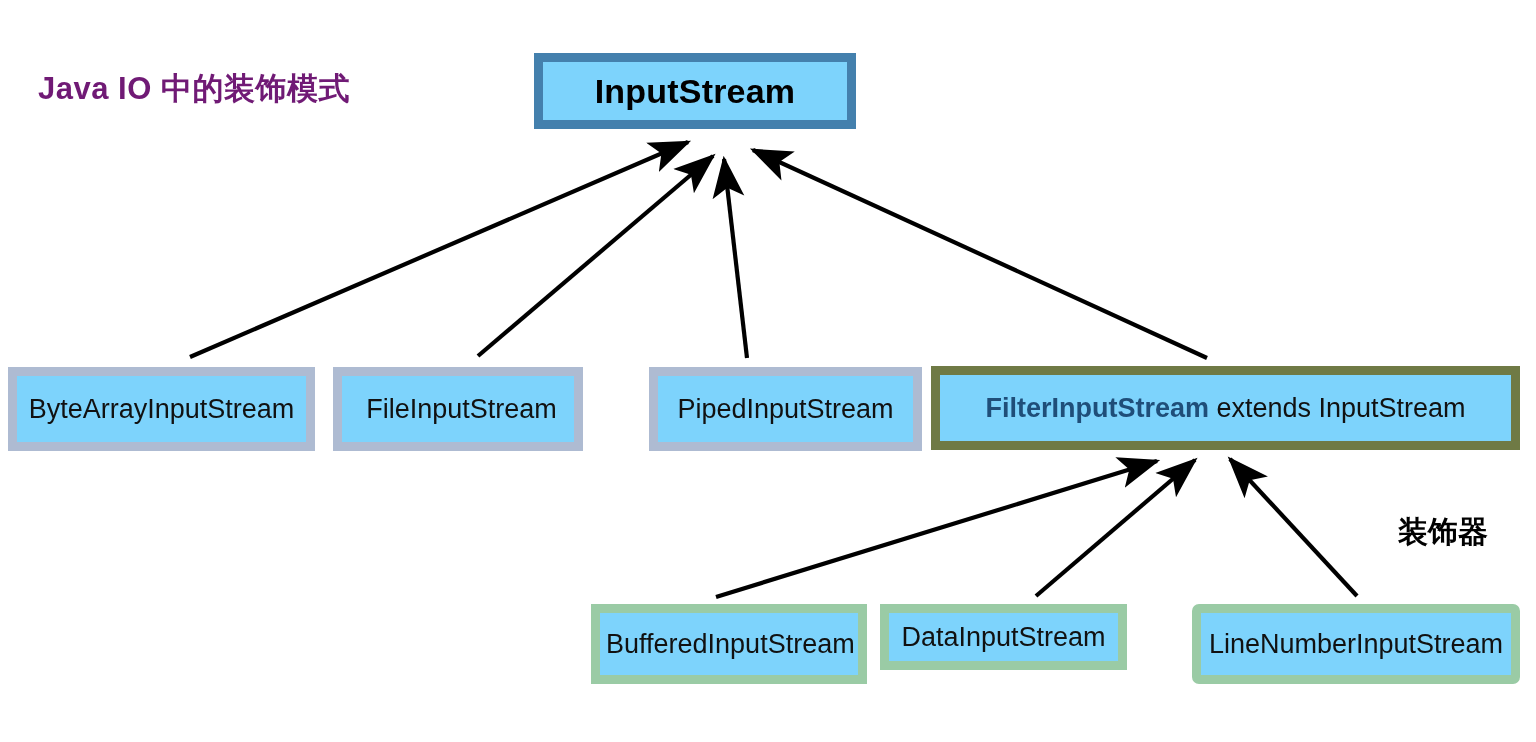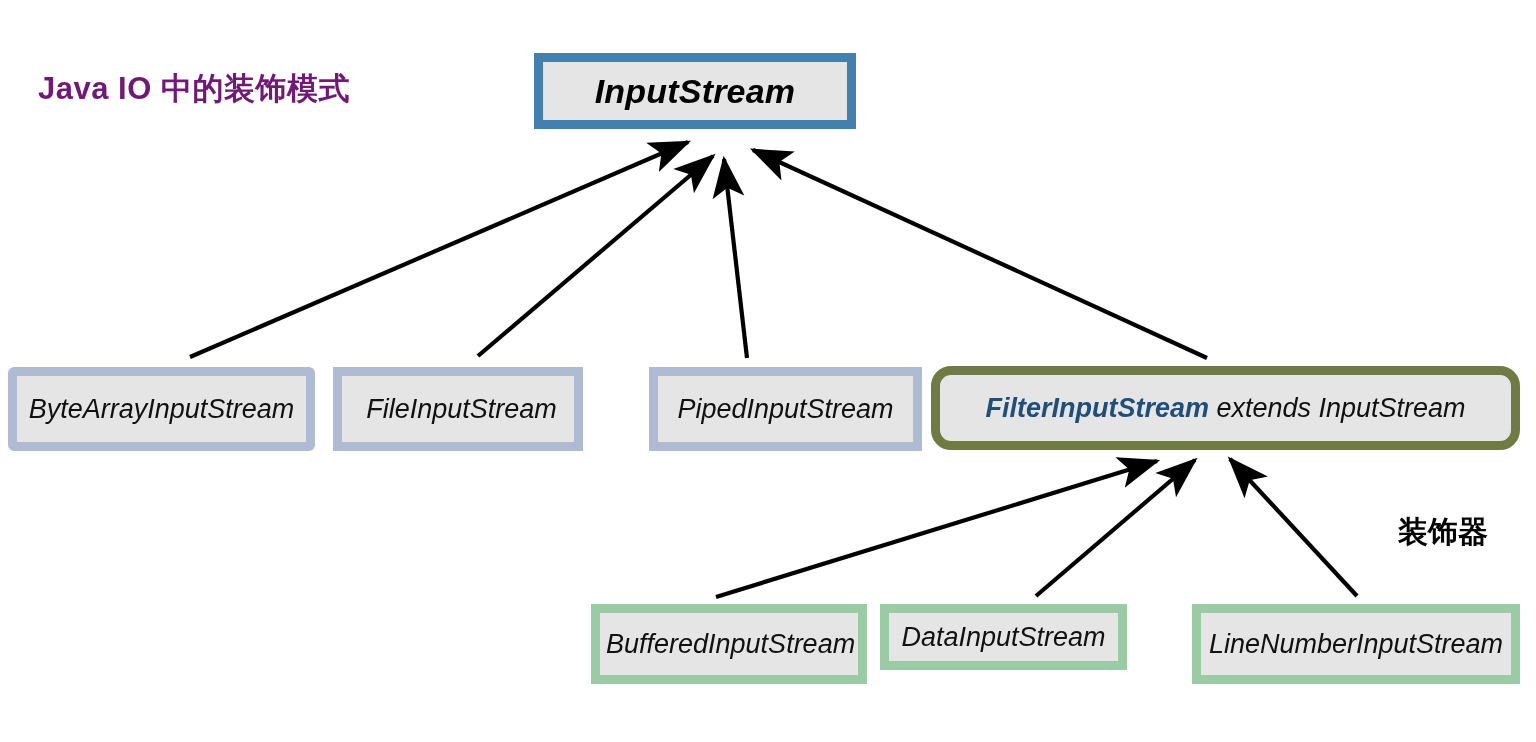--- a/index.html
+++ b/index.html
@@ -21,27 +21,26 @@
     position: absolute;
     left: 0;
     top: 0;
     width: 1536px;
     height: 742px;
     pointer-events: none;
   }
   .node {
     position: absolute;
     box-sizing: border-box;
-    background: #e5e5e5;
+    background: #7dd3fc;
     display: flex;
     align-items: center;
     justify-content: center;
     text-align: center;
     white-space: nowrap;
-    font-style: italic;
   }
   .node .inner {
     display: block;
     width: 100%;
     padding: 0 6px;
     box-sizing: border-box;
   }
   
   .node-root {
     border: 9px solid #4480ad;
@@ -114,43 +113,43 @@
       <line x1="1357" y1="596" x2="1230" y2="459"></line>
     </g>
   </svg>
 
   <div class="page-title">Java IO 中的装饰模式</div>
 
   <div class="node node-root" style="left:534px; top:53px; width:322px; height:76px;">
     <span class="inner">InputStream</span>
   </div>
 
-  <div class="node node-plain" style="left:8px; top:367px; width:307px; height:84px;border-radius:6px;">
+  <div class="node node-plain" style="left:8px; top:367px; width:307px; height:84px;">
     <span class="inner">ByteArrayInputStream</span>
   </div>
 
   <div class="node node-plain" style="left:333px; top:367px; width:250px; height:84px;padding-left:7px;">
     <span class="inner">FileInputStream</span>
   </div>
 
   <div class="node node-plain" style="left:613px; top:367px; width:273px; height:84px;margin-left:36px;">
     <span class="inner">PipedInputStream</span>
   </div>
 
-  <div class="node node-decor-base" style="left:931px; top:366px; width:589px; height:84px;border-radius:20px;">
+  <div class="node node-decor-base" style="left:931px; top:366px; width:589px; height:84px;">
     <span class="inner"><span class="hl">FilterInputStream</span><span> extends InputStream</span></span>
   </div>
 
   <div class="annotation" style="left:1398px; top:470px;">装饰器</div>
 
   <div class="node node-decor" style="left:591px; top:604px; width:276px; height:80px;">
     <span class="inner">BufferedInputStream</span>
   </div>
 
   <div class="node node-decor" style="left:880px; top:604px; width:247px; height:66px;">
     <span class="inner">DataInputStream</span>
   </div>
 
-  <div class="node node-decor" style="left:1192px; top:604px; width:328px; height:80px;">
+  <div class="node node-decor" style="left:1192px; top:604px; width:328px; height:80px;border-radius:7px;">
     <span class="inner">LineNumberInputStream</span>
   </div>
 
 </div>
 
 </body></html>

